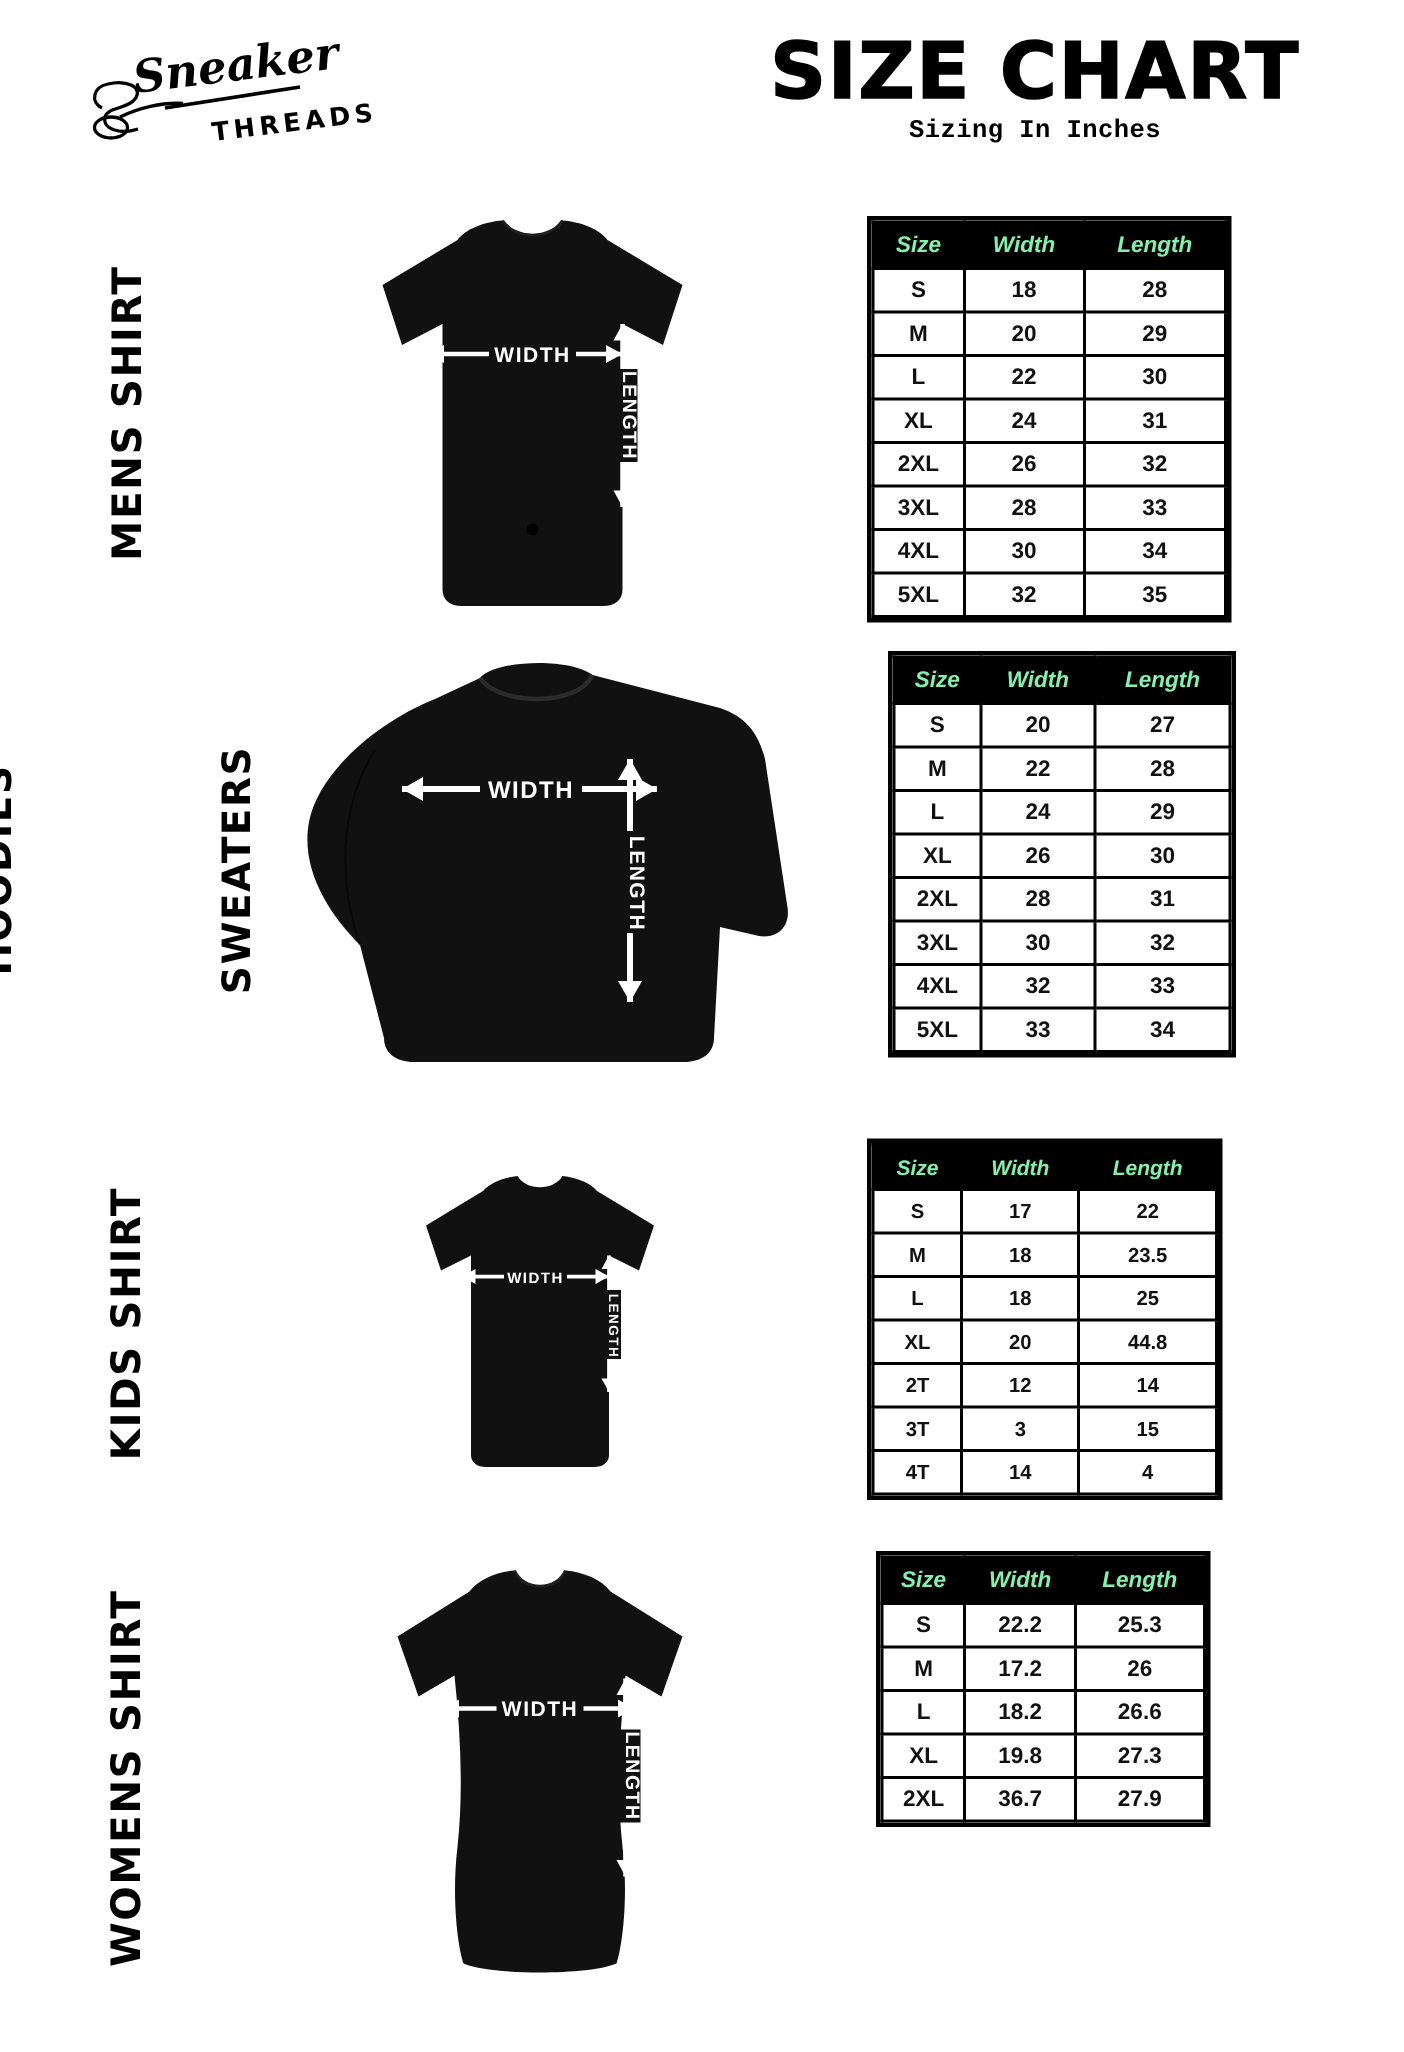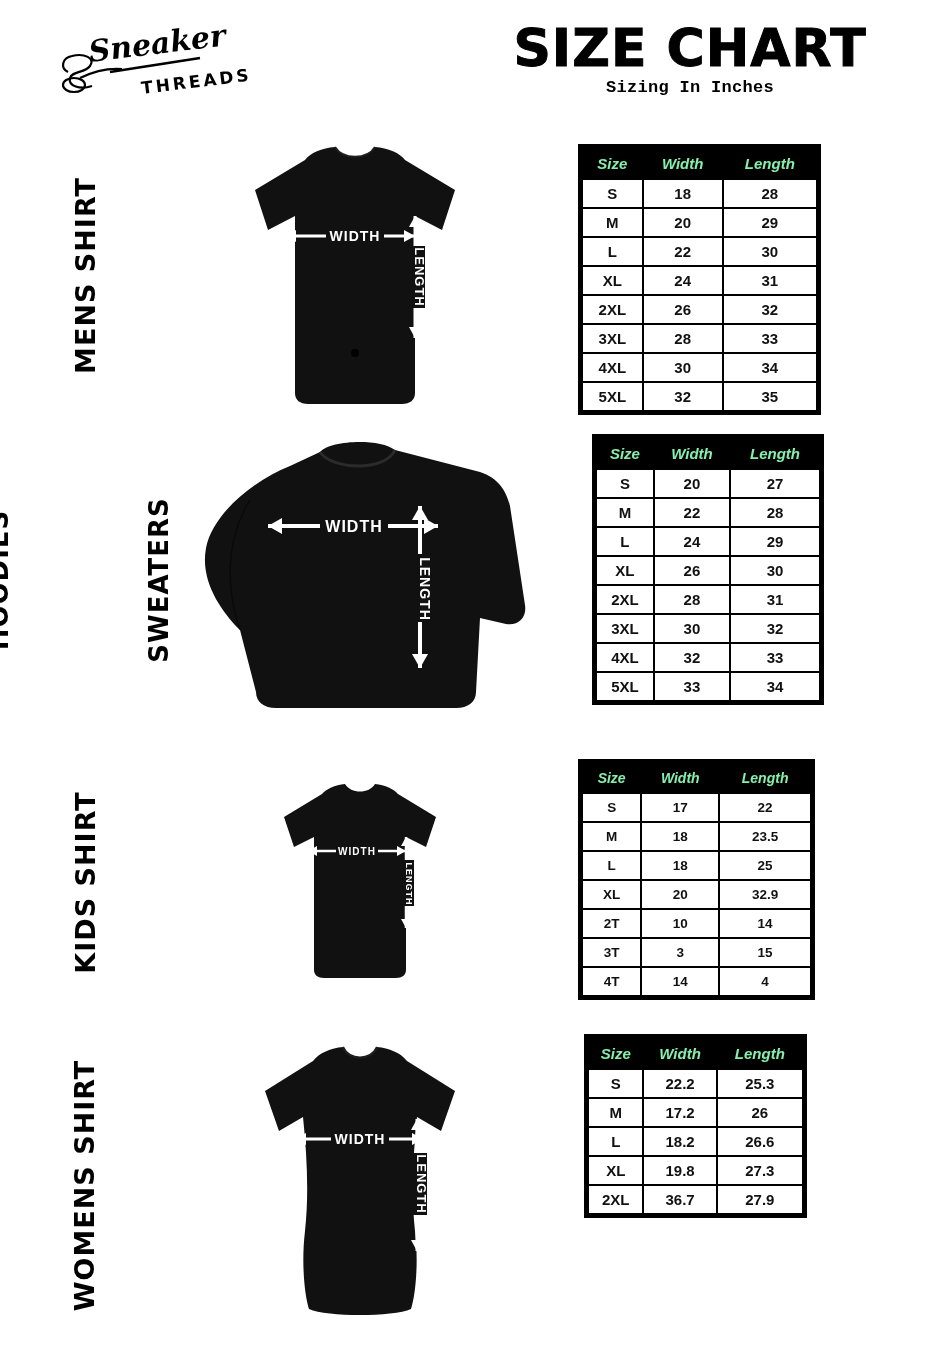--- a/index.html
+++ b/index.html
@@ -384,25 +384,25 @@
                 <td>23.5</td>
               </tr>
             <tr>
                 <td>L</td>
                 <td>18</td>
                 <td>25</td>
               </tr>
             <tr>
                 <td>XL</td>
                 <td>20</td>
-                <td>32.9</td>
+                <td>44.8</td>
               </tr>
             <tr>
                 <td>2T</td>
-                <td>10</td>
+                <td>12</td>
                 <td>14</td>
               </tr>
             <tr>
                 <td>3T</td>
                 <td>3</td>
                 <td>15</td>
               </tr>
             <tr>
                 <td>4T</td>
                 <td>14</td>

